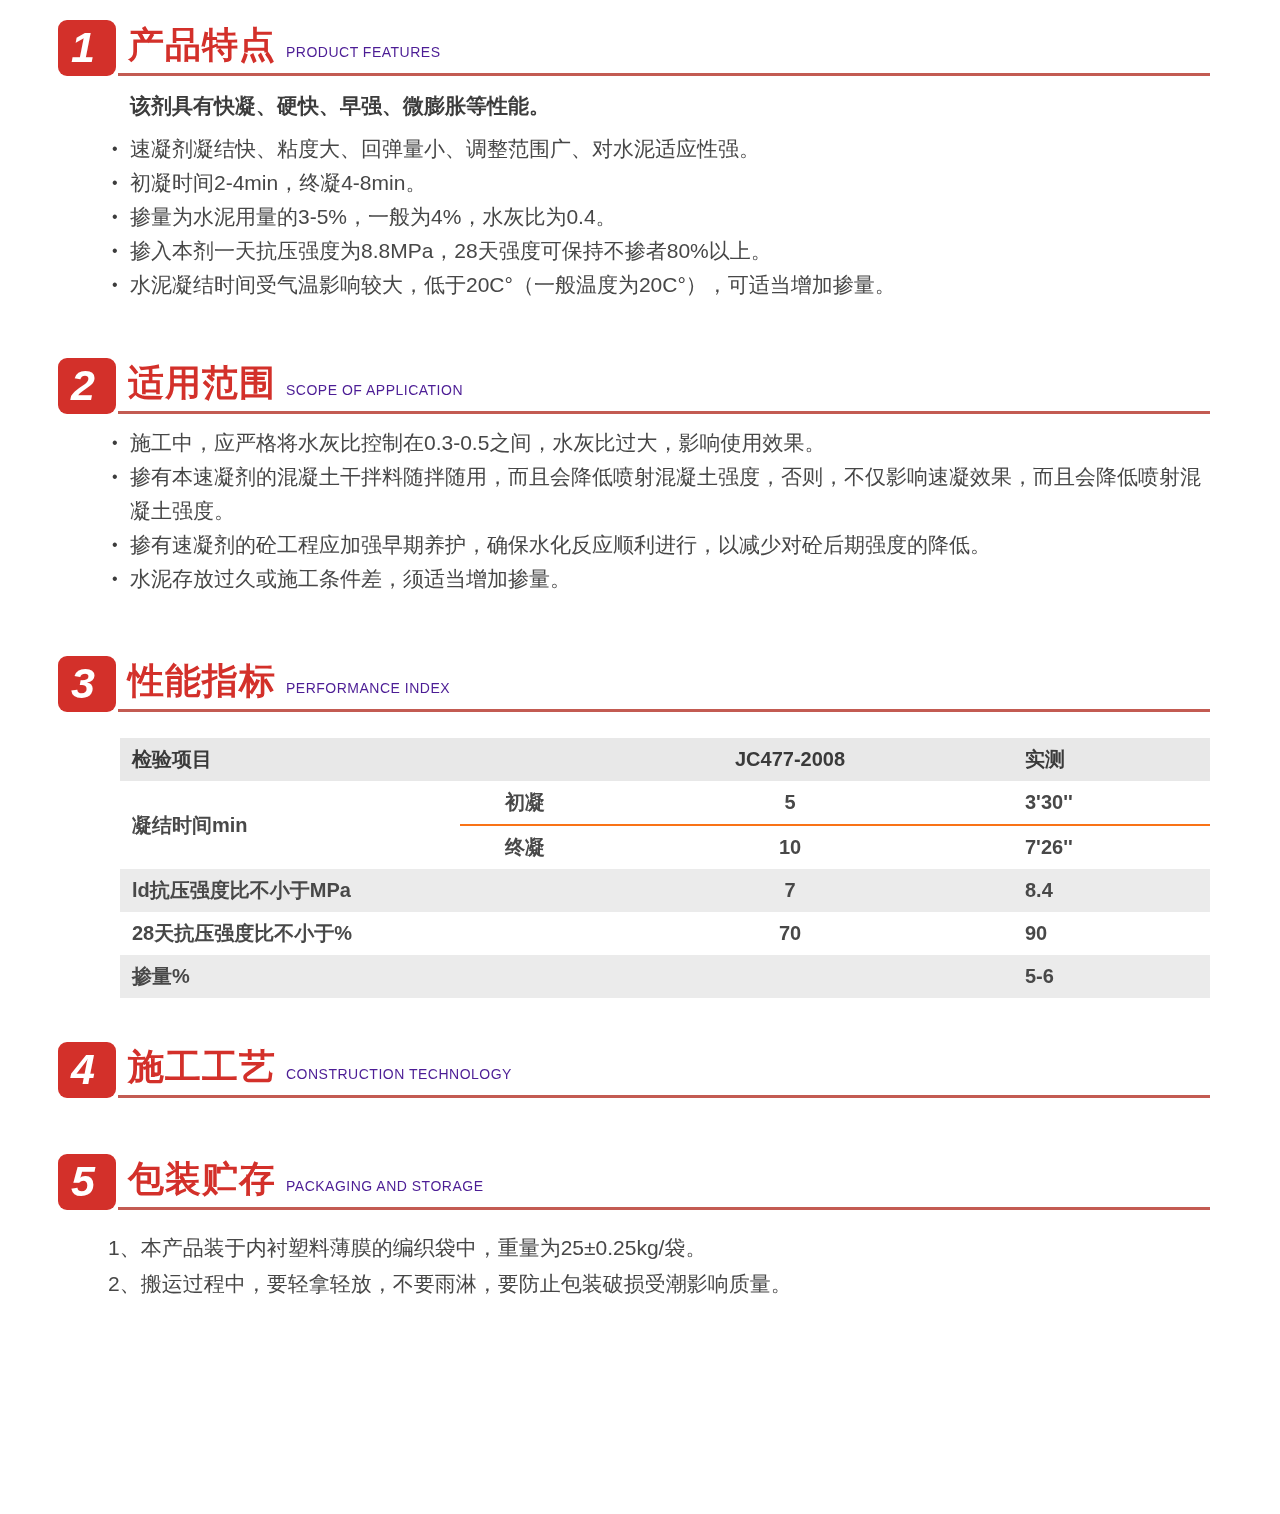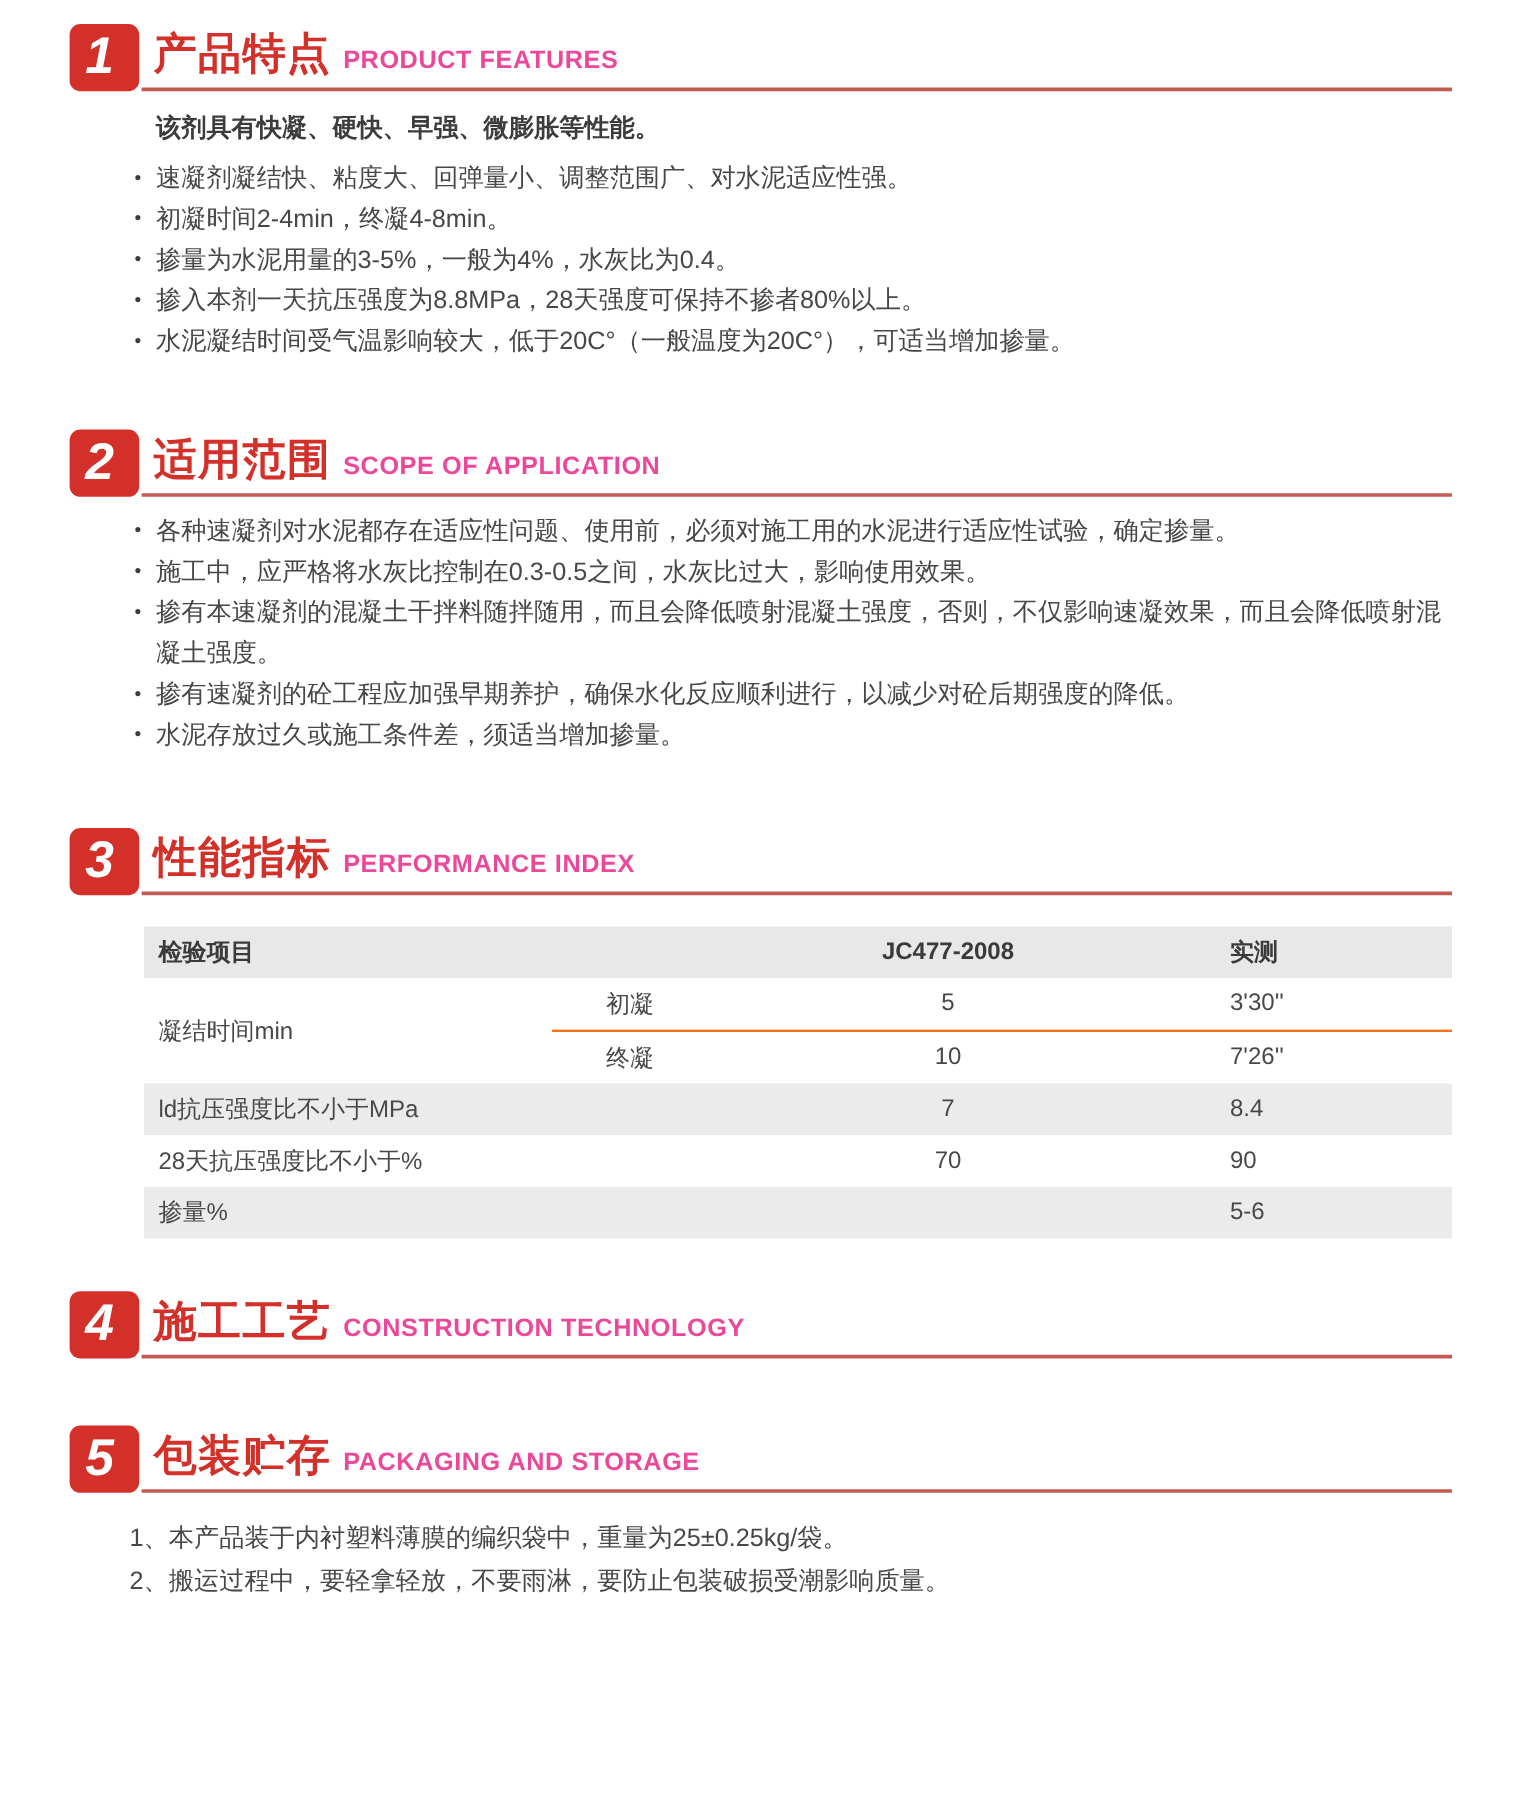--- a/index.html
+++ b/index.html
@@ -19,21 +19,21 @@
     color:#ffffff; font-size:43px; font-weight:bold; font-style:italic;
     display:flex; align-items:center; justify-content:center;
     padding-right:8px; padding-bottom:2px;
   }
   .titlewrap {
     flex:1; display:flex; align-items:baseline;
     border-bottom:3px solid rgba(185,62,52,0.85);
     padding:0 0 3px 10px; margin-left:2px;
   }
   .cn-title { font-size:36px; font-weight:bold; color:#d3302a; letter-spacing:1px; }
-  .en-title { font-size:21px; font-weight:bold; color:#ec4899; margin-left:10px; letter-spacing:0.5px; }
+  .en-title { font-size:14px; font-weight:normal; color:#4c1d95; margin-left:10px; letter-spacing:0.5px; }
 
   
   .intro { font-size:21px; font-weight:bold; color:#3c3c3c; margin:16px 0 4px 72px; }
   ul.bullets { margin:12px 0 0 52px; list-style:none; }
   ul.bullets li {
     position:relative; padding-left:20px;
     font-size:21px; line-height:34px; color:#474747;
   }
   ul.bullets li::before {
     content:"•"; position:absolute; left:2px; top:0;
@@ -45,21 +45,21 @@
   
   table.perf {
     margin:26px 0 16px 62px; width:1090px;
     border-collapse:collapse; font-size:20px; color:#484848;
     table-layout:fixed;
   }
   table.perf col.c1 { width:340px; }
   table.perf col.c2 { width:180px; }
   table.perf col.c3 { width:300px; }
   table.perf col.c4 { width:270px; }
-  table.perf th, table.perf td { padding:8px 0; font-weight:normal; height:37px; }
+  table.perf th, table.perf td { padding:8px 0; font-weight:bold; height:37px; }
   table.perf .cell-item { text-align:left; padding-left:12px; }
   table.perf .cell-sub  { text-align:left; padding-left:45px; }
   table.perf .cell-jc   { text-align:center; }
   table.perf .cell-ms   { text-align:left; padding-left:85px; }
   tr.head-row { background:#e8e8e8; }
   tr.head-row th { font-weight:bold; color:#3a3a3a; }
   tr.stripe { background:#ebebeb; }
   tr.divider-top td { border-top:2px solid #f97316; }
 
   
@@ -95,21 +95,20 @@
 
     <div class="sec sec2">
       <div class="sec-header">
         <div class="badge">2</div>
         <div class="titlewrap">
           <span class="cn-title">适用范围</span>
           <span class="en-title">SCOPE OF APPLICATION</span>
         </div>
       </div>
       <ul class="bullets">
-        <li>各种速凝剂对水泥都存在适应性问题、使用前，必须对施工用的水泥进行适应性试验，确定掺量。</li>
         <li>施工中，应严格将水灰比控制在0.3-0.5之间，水灰比过大，影响使用效果。</li>
         <li>掺有本速凝剂的混凝土干拌料随拌随用，而且会降低喷射混凝土强度，否则，不仅影响速凝效果，而且会降低喷射混凝土强度。</li>
         <li>掺有速凝剂的砼工程应加强早期养护，确保水化反应顺利进行，以减少对砼后期强度的降低。</li>
         <li>水泥存放过久或施工条件差，须适当增加掺量。</li>
       </ul>
     </div>
 
     <div class="sec sec3">
       <div class="sec-header">
         <div class="badge">3</div>

